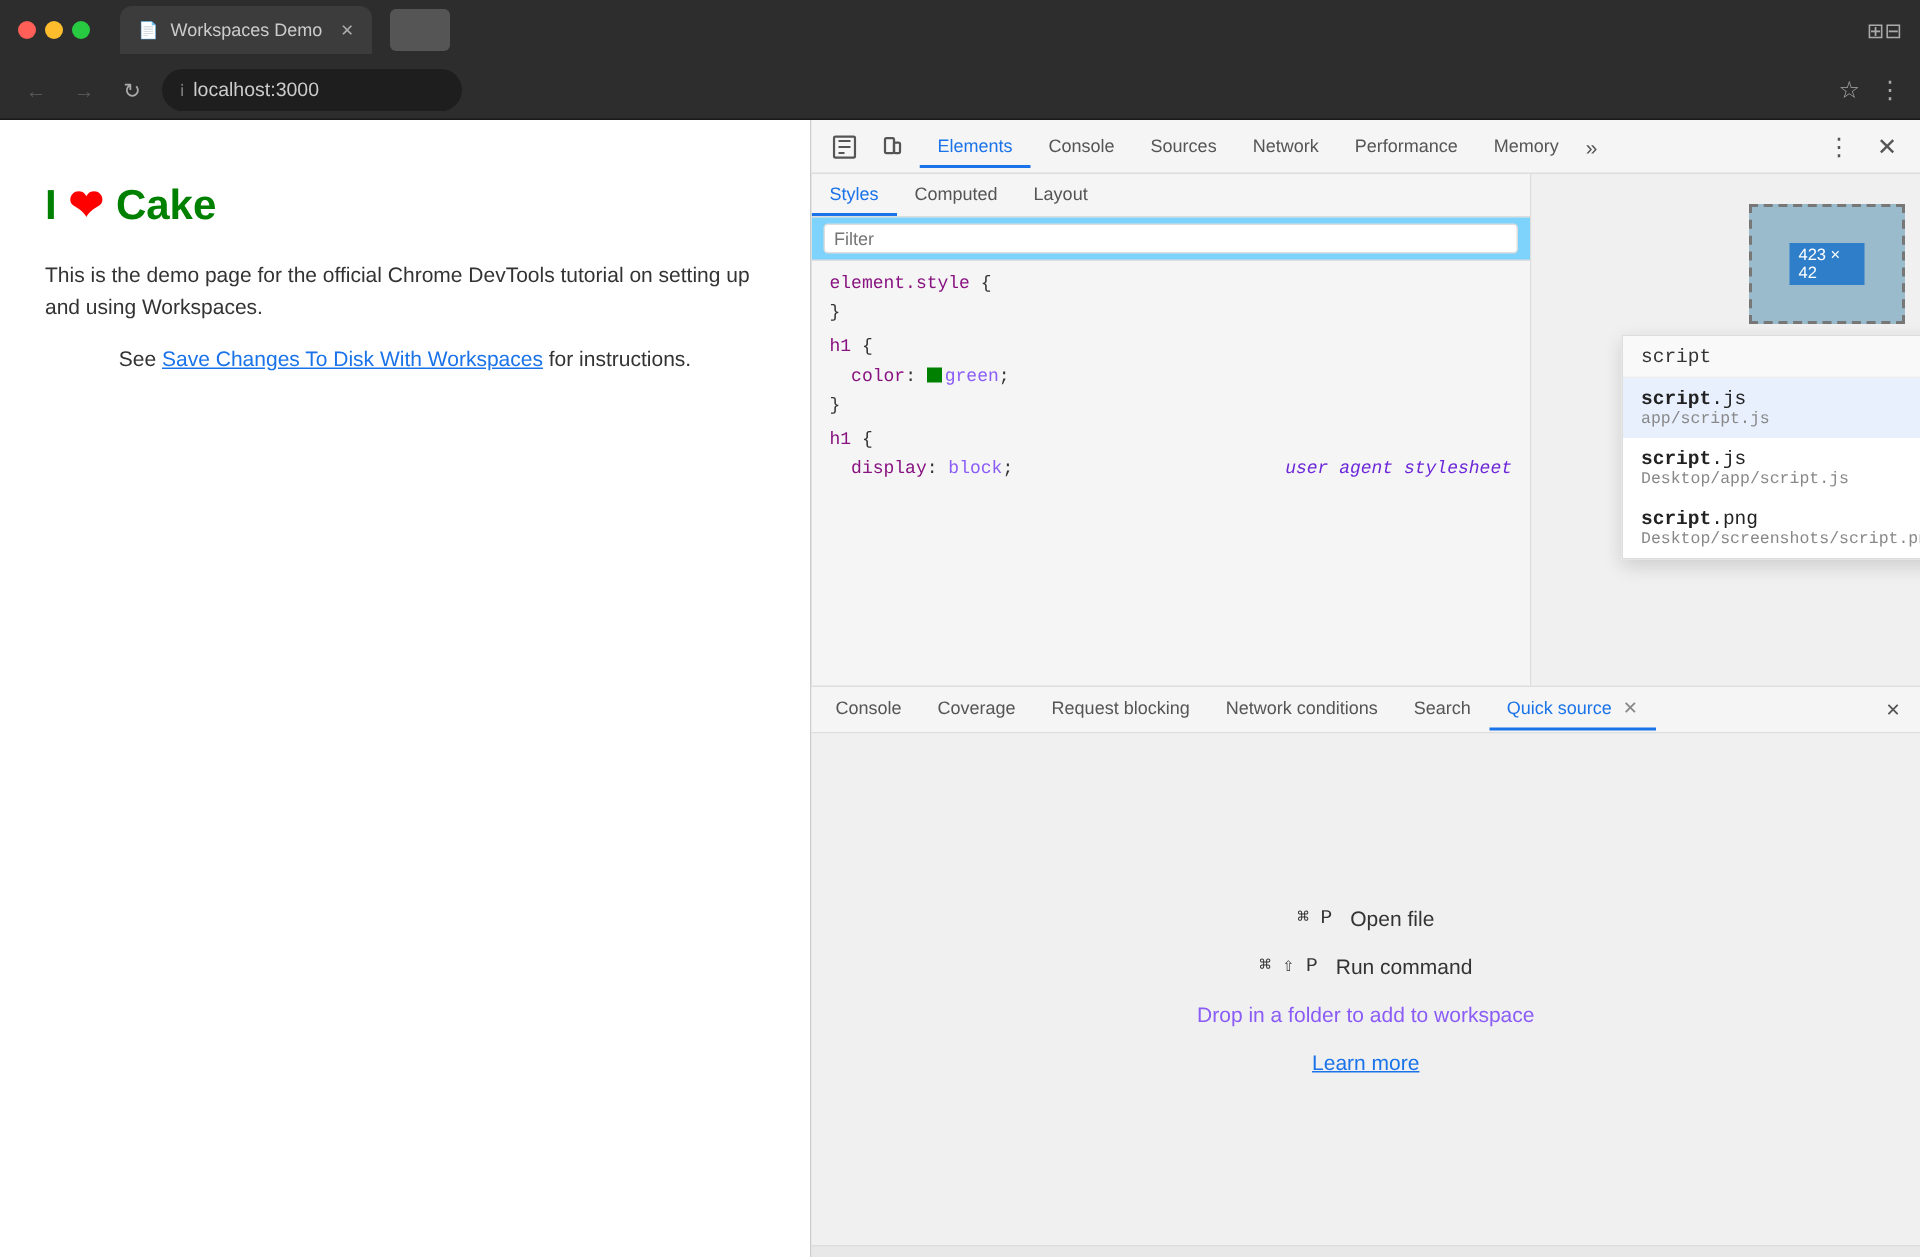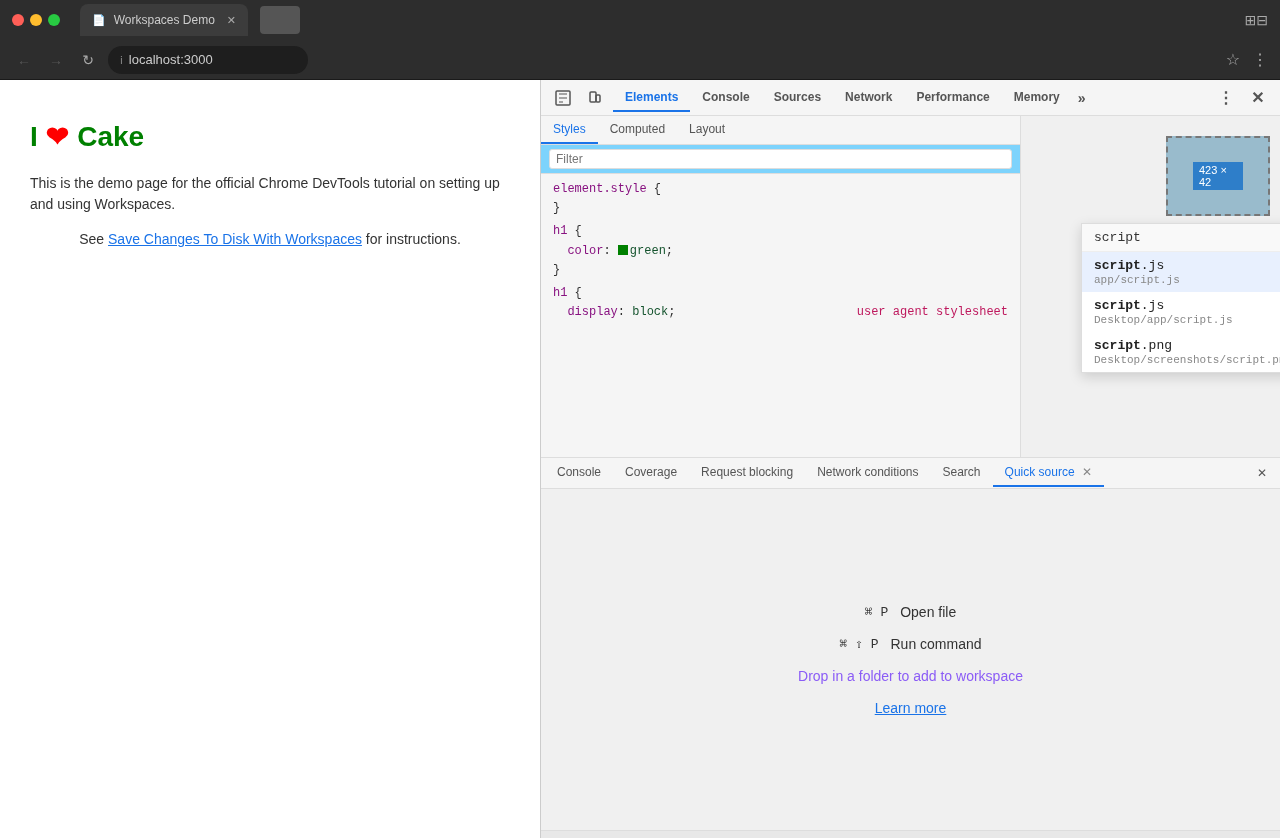--- a/index.html
+++ b/index.html
@@ -160,21 +160,20 @@
 
     
     .devtools-toolbar {
       background: #f5f5f5;
       border-bottom: 1px solid #ddd;
       display: flex;
       align-items: center;
       height: 36px;
       padding: 0 8px;
       gap: 4px;
-      font-weight: bold;
     }
     .dt-icon-btn {
       width: 28px;
       height: 28px;
       display: flex;
       align-items: center;
       justify-content: center;
       color: #555;
       font-size: 14px;
       cursor: pointer;
@@ -280,30 +279,30 @@
     .dt-code {
       font-family: 'Courier New', monospace;
       font-size: 12px;
       padding: 6px 12px;
       color: #333;
       line-height: 1.6;
       flex: 1;
     }
     .dt-code .selector { color: #881280; }
     .dt-code .property { color: #881280; }
-    .dt-code .value { color: #14532d; }
+    .dt-code .value { color: #8b5cf6; }
     .dt-code .color-swatch {
       display: inline-block;
       width: 10px;
       height: 10px;
       background: green;
       vertical-align: middle;
       margin-right: 2px;
     }
-    .dt-code .comment { color: #be185d; }
+    .dt-code .comment { color: #6d28d9; font-style: italic; }
 
     
     .dt-right-panel {
       flex: 1;
       background: #f0f0f0;
       position: relative;
       overflow: hidden;
     }
     .preview-box {
       position: absolute;

